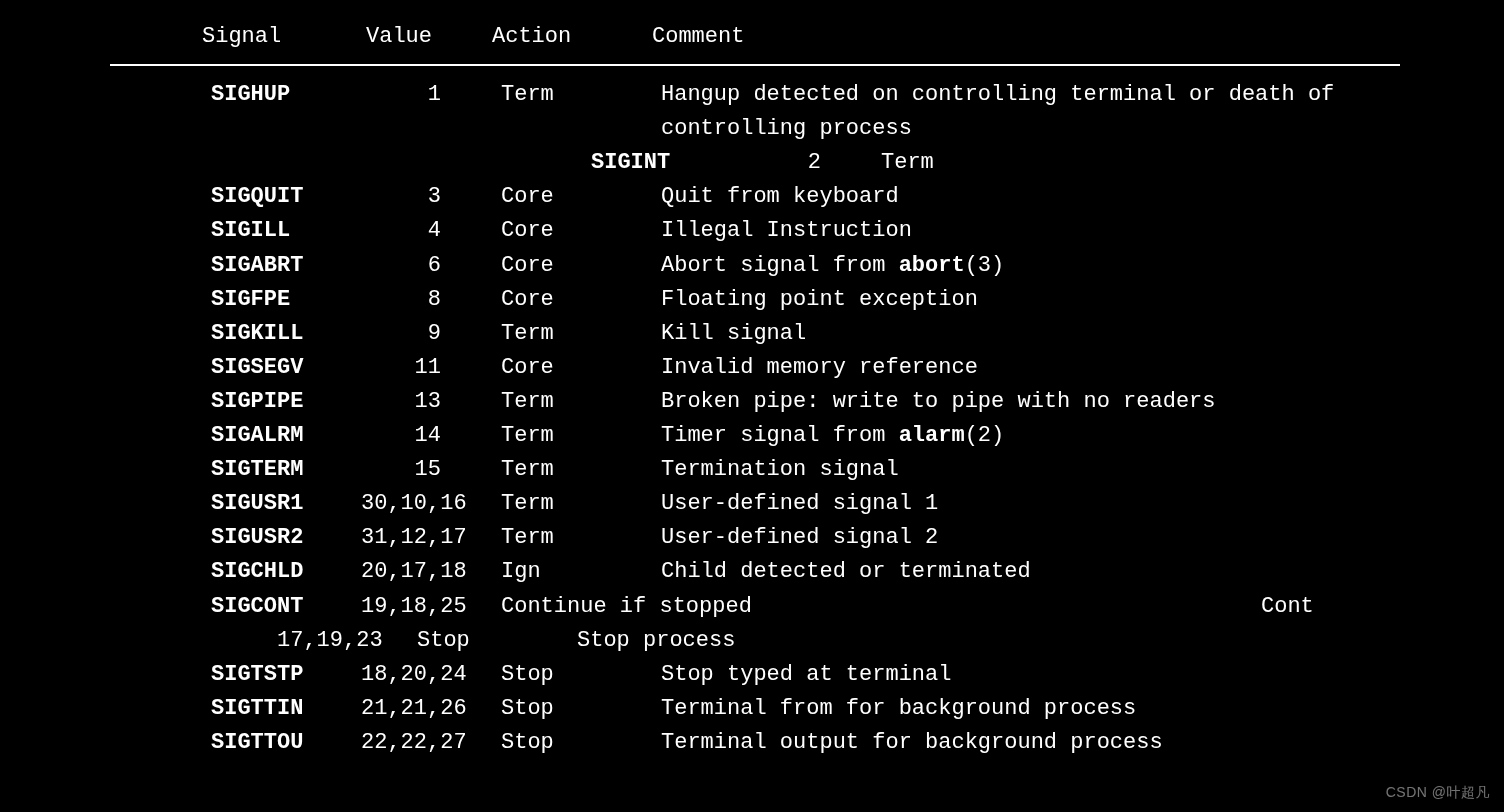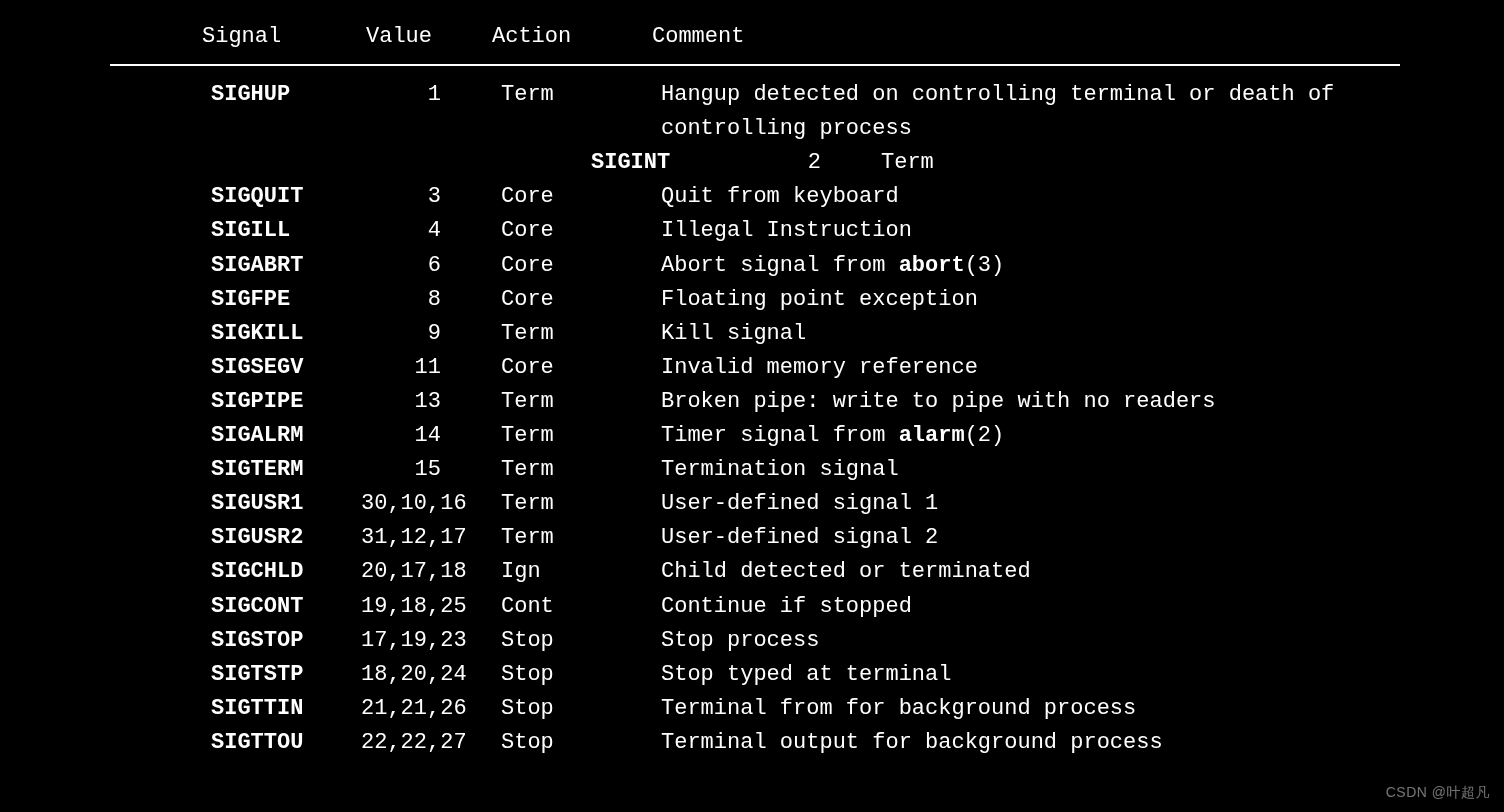--- a/index.html
+++ b/index.html
@@ -68,22 +68,22 @@
       <div class="row"><div class="col col-signal bold">SIGABRT</div><div class="col col-value">6</div><div class="col col-action">Core</div><div class="col col-comment rich-comment"><span>Abort signal from </span><span class="ref-bold">abort</span><span>(3)</span></div></div>
       <div class="row"><div class="col col-signal bold">SIGFPE</div><div class="col col-value">8</div><div class="col col-action">Core</div><div class="col col-comment">Floating point exception</div></div>
       <div class="row"><div class="col col-signal bold">SIGKILL</div><div class="col col-value">9</div><div class="col col-action">Term</div><div class="col col-comment">Kill signal</div></div>
       <div class="row"><div class="col col-signal bold">SIGSEGV</div><div class="col col-value">11</div><div class="col col-action">Core</div><div class="col col-comment">Invalid memory reference</div></div>
       <div class="row"><div class="col col-signal bold">SIGPIPE</div><div class="col col-value">13</div><div class="col col-action">Term</div><div class="col col-comment">Broken pipe: write to pipe with no readers</div></div>
       <div class="row"><div class="col col-signal bold">SIGALRM</div><div class="col col-value">14</div><div class="col col-action">Term</div><div class="col col-comment rich-comment"><span>Timer signal from </span><span class="ref-bold">alarm</span><span>(2)</span></div></div>
       <div class="row"><div class="col col-signal bold">SIGTERM</div><div class="col col-value">15</div><div class="col col-action">Term</div><div class="col col-comment">Termination signal</div></div>
       <div class="row"><div class="col col-signal bold">SIGUSR1</div><div class="col col-value">30,10,16</div><div class="col col-action">Term</div><div class="col col-comment">User-defined signal 1</div></div>
       <div class="row"><div class="col col-signal bold">SIGUSR2</div><div class="col col-value">31,12,17</div><div class="col col-action">Term</div><div class="col col-comment">User-defined signal 2</div></div>
       <div class="row"><div class="col col-signal bold">SIGCHLD</div><div class="col col-value">20,17,18</div><div class="col col-action">Ign</div><div class="col col-comment">Child detected or terminated</div></div>
-      <div class="row"><div class="col col-signal bold">SIGCONT</div><div class="col col-value">19,18,25</div><div class="col col-action">Cont</div><div class="col col-comment">Continue if stopped</div></div>
-      <div class="row"><div class="col col-signal bold">SIGSTOP</div><div class="col col-value">17,19,23</div><div class="col col-action">Stop</div><div class="col col-comment">Stop process</div></div>
+      <div class="row"><div class="col col-signal bold">SIGCONT</div><div class="col col-value">19,18,25</div><div class="col col-comment">Continue if stopped</div><div class="col col-action">Cont</div></div>
+      <div class="row"><div class="col col-value">17,19,23</div><div class="col col-action">Stop</div><div class="col col-comment">Stop process</div></div>
       <div class="row"><div class="col col-signal bold">SIGTSTP</div><div class="col col-value">18,20,24</div><div class="col col-action">Stop</div><div class="col col-comment">Stop typed at terminal</div></div>
       <div class="row"><div class="col col-signal bold">SIGTTIN</div><div class="col col-value">21,21,26</div><div class="col col-action">Stop</div><div class="col col-comment">Terminal from for background process</div></div>
       <div class="row"><div class="col col-signal bold">SIGTTOU</div><div class="col col-value">22,22,27</div><div class="col col-action">Stop</div><div class="col col-comment">Terminal output for background process</div></div>
     </div>
 
 </div>
 
 <div class="watermark">CSDN @叶超凡</div>
 
 </body></html>

